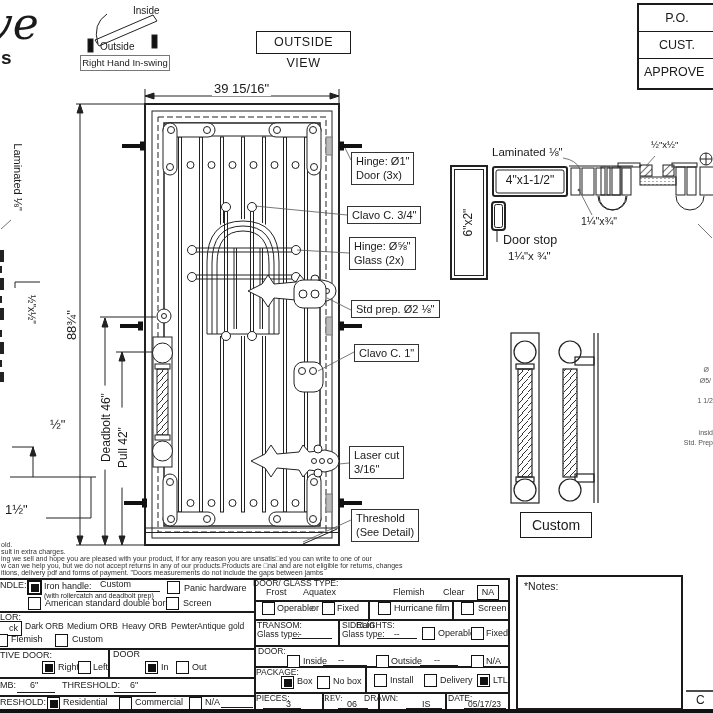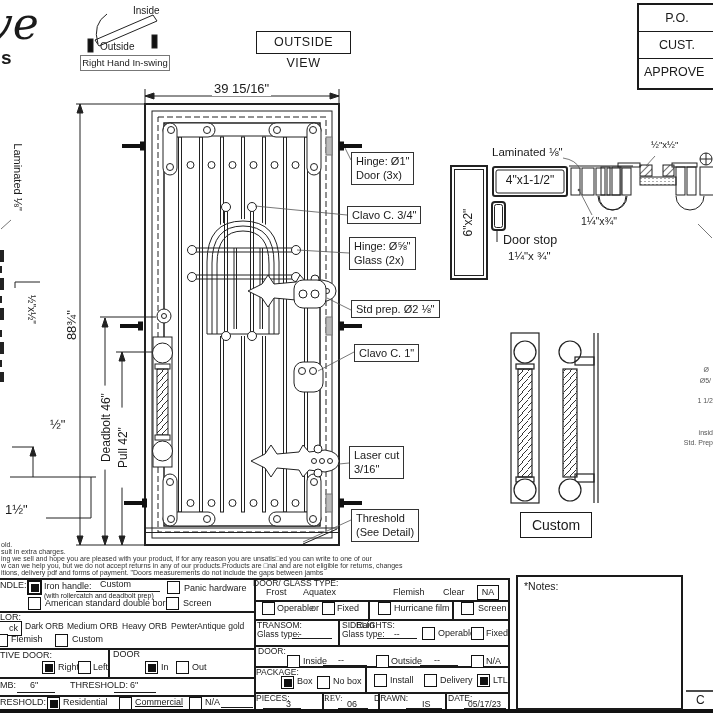--- a/index.html
+++ b/index.html
@@ -426,29 +426,29 @@
   <div class="t f9" style="left:93px;top:663px;">Left</div>
   <div class="t f9" style="left:113px;top:650px;">DOOR</div>
   <span class="cb checked" style="left:145px;top:661px;"></span>
   <div class="t f9" style="left:161px;top:663px;">In</div>
   <span class="cb" style="left:176px;top:661px;"></span>
   <div class="t f9" style="left:192px;top:663px;">Out</div>
 
   <div class="t f9" style="left:0;top:681px;">MB:</div>
   <div class="t f9" style="left:30px;top:681px;">6"</div>
   <div class="ul" style="left:17px;top:692px;width:38px;"></div>
-  <div class="t f9" style="left:70px;top:681px;">THRESHOLD:</div>
+  <div class="t f9" style="left:62px;top:681px;">THRESHOLD:</div>
   <div class="t f9" style="left:130px;top:681px;">6"</div>
   <div class="ul" style="left:114px;top:692px;width:42px;"></div>
 
   <div class="t f9" style="left:0;top:698px;">RESHOLD:</div>
   <span class="cb checked" style="left:47px;top:697px;"></span>
   <div class="t f9" style="left:63px;top:698px;">Residential</div>
   <span class="cb" style="left:119px;top:697px;"></span>
-  <div class="t f9" style="left:135px;top:698px;text-decoration:underline;">Commercial</div>
+  <div class="t f9" style="left:135px;top:698px;">Commercial</div>
   <span class="cb" style="left:189px;top:697px;"></span>
   <div class="t f9" style="left:205px;top:698px;">N/A</div>
   <div class="ul" style="left:221px;top:707px;width:32px;"></div>
 
   <div class="t f8" style="left:253px;top:579px;text-align:center;">DOOR/ GLASS TYPE:</div>
   <div class="t f9" style="left:266px;top:588px;">Frost</div>
   <div class="t f9" style="left:303px;top:588px;">Aquatex</div>
   <div class="t f9" style="left:356px;top:588px;margin-top:33px;">Rain</div>
   <div class="t f9" style="left:393px;top:588px;">Flemish</div>
   <div class="t f9" style="left:443px;top:588px;">Clear</div>
@@ -500,21 +500,21 @@
   <div class="t f9" style="left:440px;top:676px;">Delivery</div>
   <span class="cb checked" style="left:477px;top:674px;"></span>
   <div class="t f9" style="left:493px;top:676px;">LTL</div>
 
   <div class="t f8" style="left:256px;top:694px;">PIECES:</div>
   <div class="t f9" style="left:286px;top:700px;">3</div>
   <div class="ul" style="left:263px;top:708px;width:38px;"></div>
   <div class="t f8" style="left:324px;top:694px;font-family:Liberation Serif, serif;">REV:</div>
   <div class="t f9" style="left:347px;top:700px;">06</div>
   <div class="ul" style="left:338px;top:708px;width:30px;"></div>
-  <div class="t f8" style="left:374px;top:694px;">DRAWN:</div>
+  <div class="t f8" style="left:364px;top:694px;">DRAWN:</div>
   <div class="t f9" style="left:422px;top:700px;">IS</div>
   <div class="ul" style="left:406px;top:708px;width:36px;"></div>
   <div class="t f8" style="left:448px;top:694px;">DATE:</div>
   <div class="t f8" style="left:468px;top:700px;">05/17/23</div>
   <div class="ul" style="left:464px;top:708px;width:42px;"></div>
 </div>
 
 <div class="box" style="left:516px;top:575px;width:163px;height:131px;border-width:2px;">
   <div class="t" style="left:6px;top:4px;font-size:10.5px;">*Notes:</div>
 </div>

